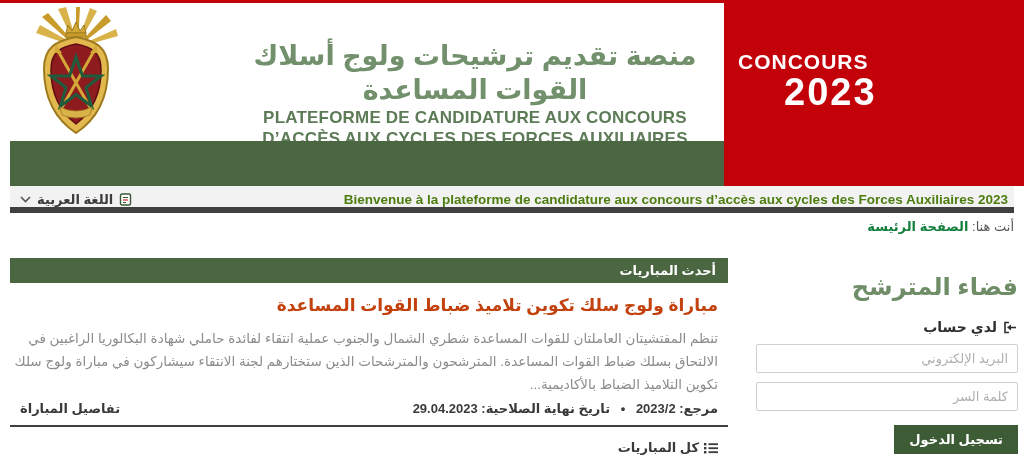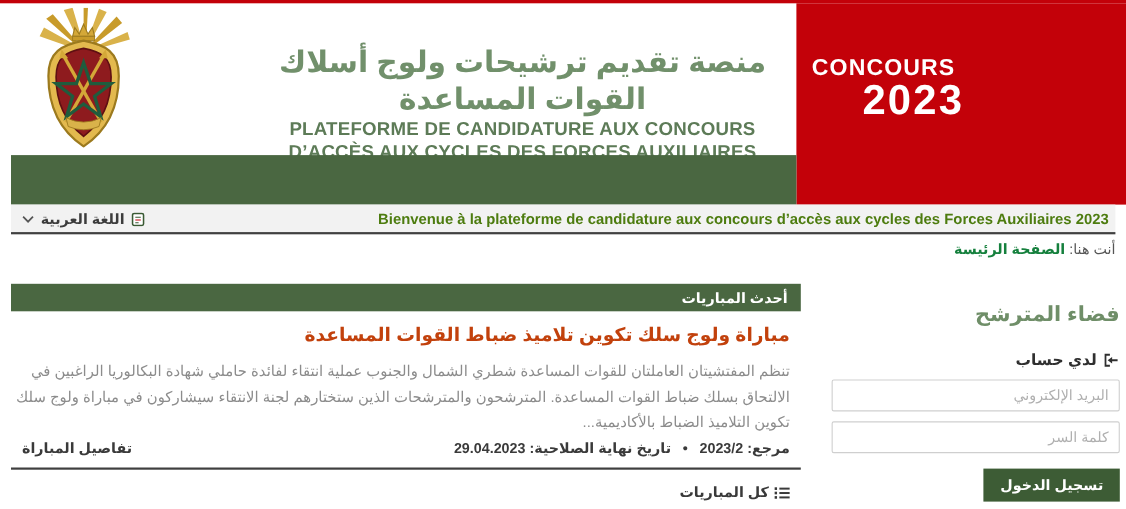--- a/index.html
+++ b/index.html
@@ -17,21 +17,21 @@
   .subtitle-fr { font-size:17px; font-weight:bold; color:#5d7b57; line-height:21px; letter-spacing:.2px; }
 
   .concours-block { position:absolute; top:3px; right:0; width:300px; height:183px; background:#c30109; color:#fff; }
   .concours-word { position:absolute; top:47px; left:14px; font-size:21px; font-weight:bold; letter-spacing:1px; }
   .concours-year { position:absolute; top:68px; left:20px; font-size:38px; font-weight:bold; letter-spacing:2px;margin-left:40px; }
 
   
   .nav-bar { position:absolute; left:10px; top:141px; width:714px; height:45px; background:#4a6741; }
 
   
-  .info-bar { position:absolute; left:10px; top:186px; width:1004px; height:27px; background:#f2f2f2; border-bottom:2px solid #404040; }
+  .info-bar { position:absolute; left:10px; top:186px; width:1004px; height:27px; background:#f2f2f2; border-bottom:6px solid #404040; }
   .lang-switcher { position:absolute; left:10px; top:0; height:27px; display:flex; align-items:center; gap:6px; cursor:pointer; }
   .lang-label { direction:rtl; font-size:13px; font-weight:bold; color:#3c3c3c; }
   .welcome-text { position:absolute; right:6px; top:0; height:27px; line-height:27px; font-size:13.5px; font-weight:bold; color:#4d7c0f; }
 
   
   .breadcrumb { position:absolute; top:219px; right:10px; direction:rtl; font-size:13px; color:#555; }
   .breadcrumb b { color:#15803d; }
 
   
   .main-left { position:absolute; left:10px; top:258px; width:718px; }
@@ -39,21 +39,21 @@
   .article-title { margin-top:12px; direction:rtl; text-align:right; padding:0 10px; font-size:17px; font-weight:bold; color:#c2410c; }
   .article-excerpt { margin-top:11px; direction:rtl; text-align:right; padding:0 10px 0 2px; font-size:13.5px; color:#8c8c8c; line-height:23px; }
   .article-meta { margin-top:5px; direction:rtl; display:flex; justify-content:space-between; align-items:center; padding:0 10px; font-size:13px; font-weight:bold; color:#3a3a3a; }
   .meta-sep { margin:0 7px; }
   .details-link { color:#3a3a3a; text-decoration:none; cursor:pointer; }
   .rule { margin-top:9px; border-top:2px solid #3f3f3f; }
   .all-link { margin-top:13px; direction:rtl; text-align:right; padding:0 10px; font-size:13px; font-weight:bold; color:#3a3a3a; display:flex; justify-content:flex-start; align-items:center; gap:5px; cursor:pointer; }
 
   
   .sidebar { position:absolute; left:756px; top:272px; width:262px; }
-  .sidebar-title { direction:rtl; text-align:right; font-size:19px; font-weight:bold; color:#6f8e68; line-height:30px; }
+  .sidebar-title { direction:rtl; text-align:right; font-size:24px; font-weight:bold; color:#6f8e68; line-height:30px; }
   .account-heading { margin-top:17px; direction:rtl; display:flex; align-items:center; justify-content:flex-start; gap:6px; font-size:14px; font-weight:bold; color:#2f2f2f; }
   .field { display:block; width:100%; height:29px; margin-top:9px; border:1px solid #cfcfcf; border-radius:2px; background:#fff; direction:rtl; text-align:right; padding:0 9px; font-size:13px; color:#444; font-family:"Liberation Sans","DejaVu Sans",sans-serif; }
   .field::placeholder { color:#b0b0b0; opacity:1; }
   .login-row { margin-top:14px; direction:rtl; display:flex; justify-content:space-between; align-items:center; }
   .forgot-link { font-size:13px; font-weight:bold; color:#2f2f2f; text-decoration:none; cursor:pointer; }
   .login-btn { background:#3d5c35; color:#fff; border:none; font-size:13px; font-weight:bold; padding:7px 15px; cursor:pointer; font-family:"Liberation Sans","DejaVu Sans",sans-serif; }
 
   .icon { display:inline-block; line-height:0; }
 </style>
 </head>

